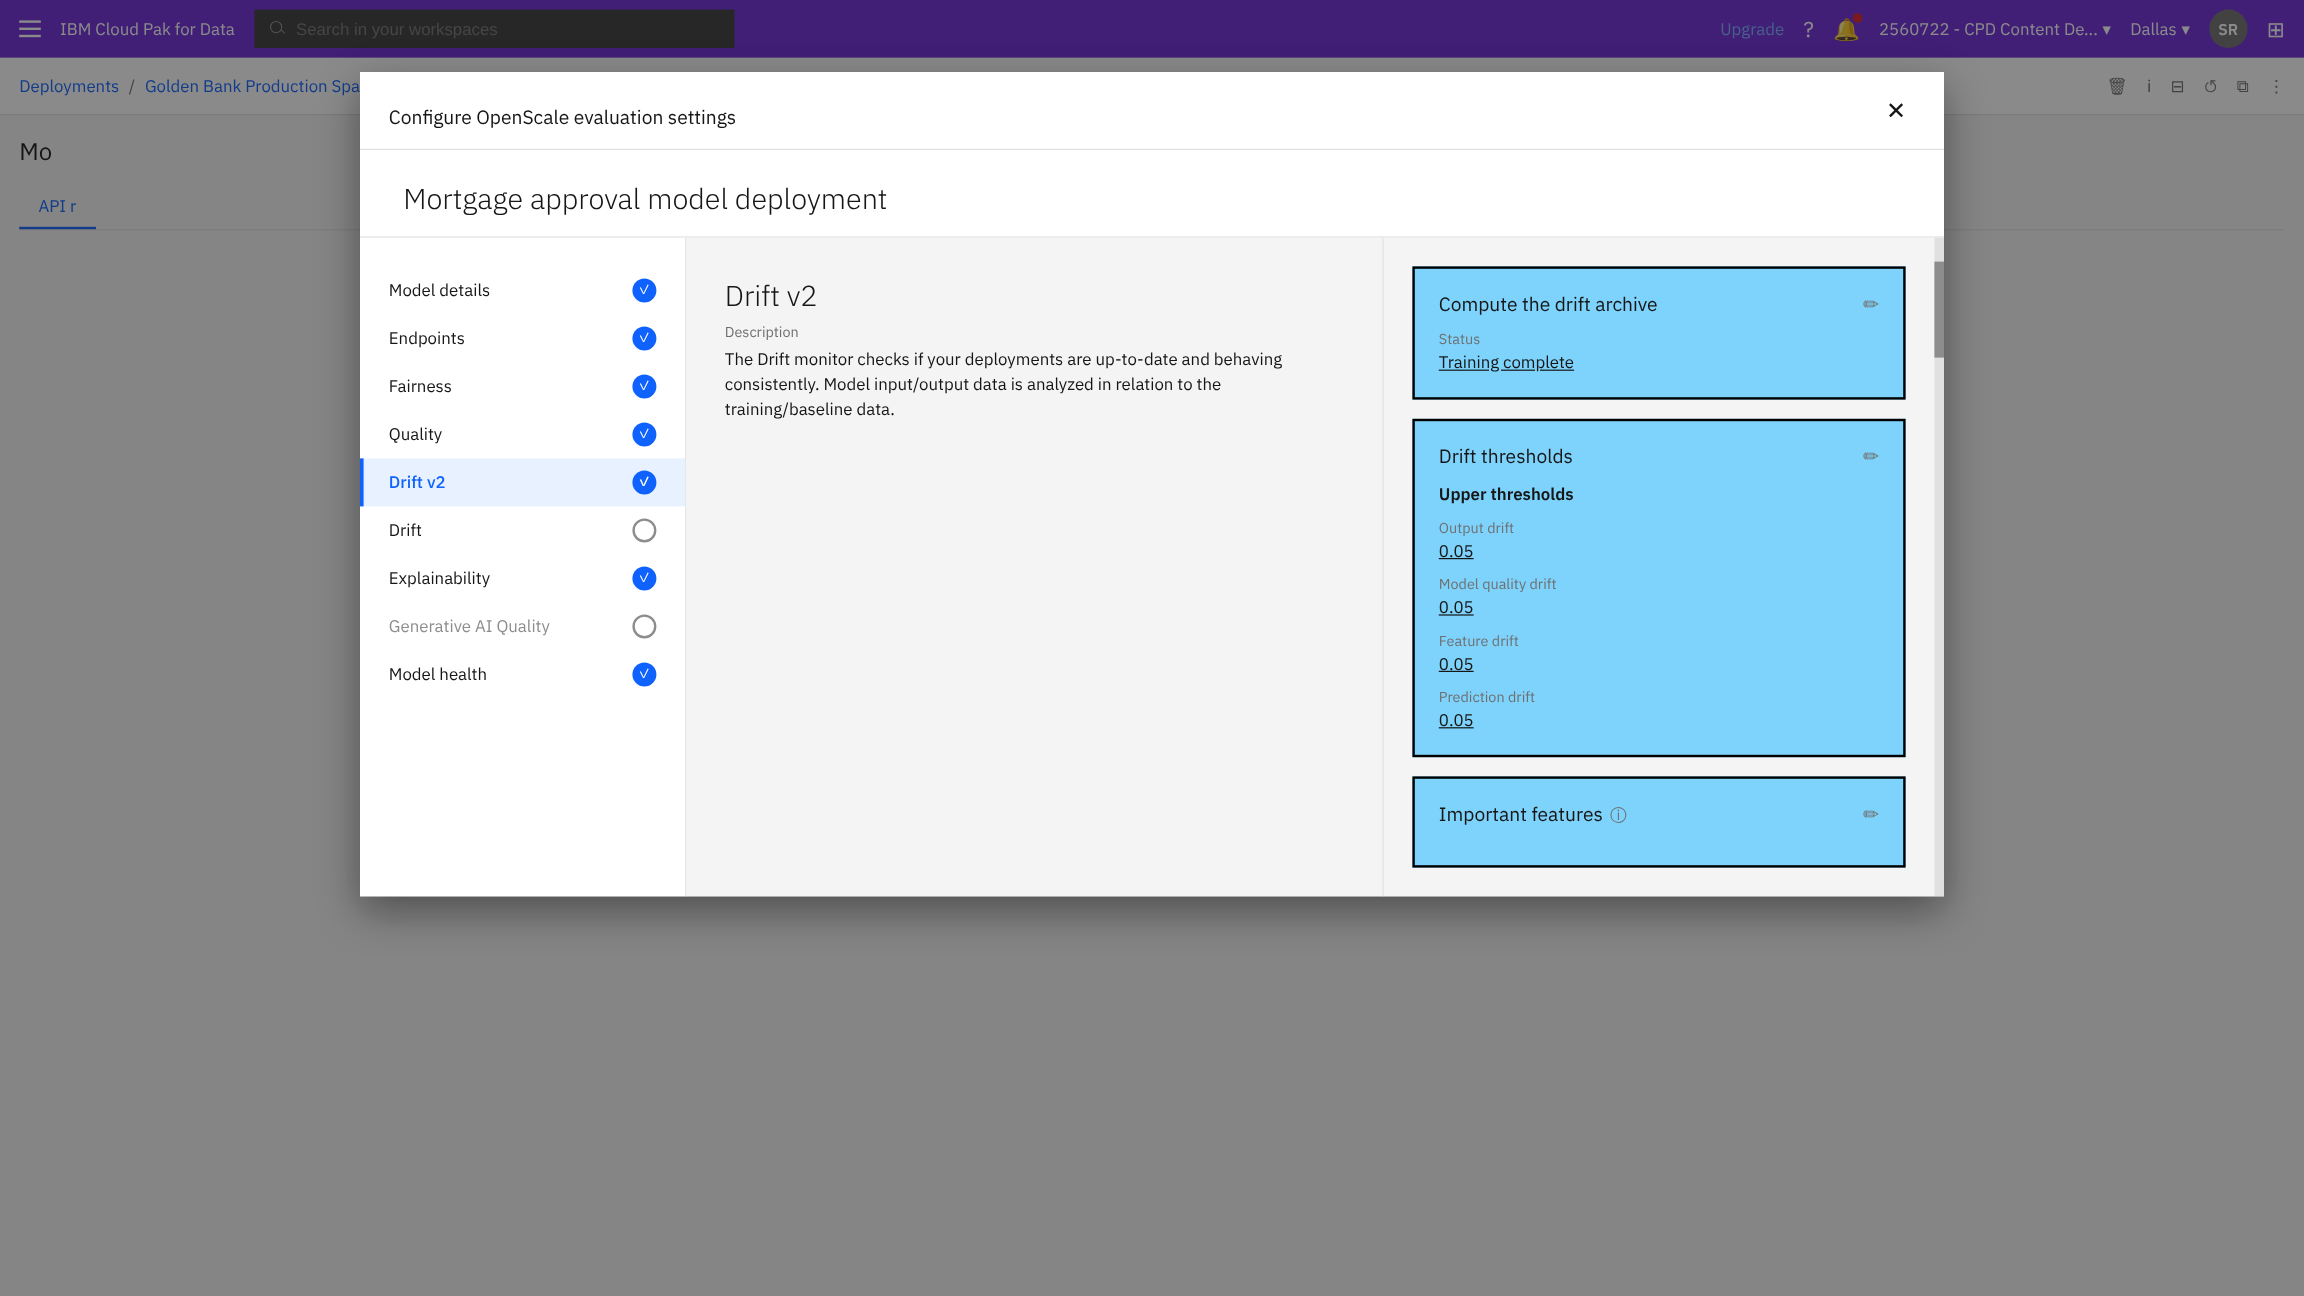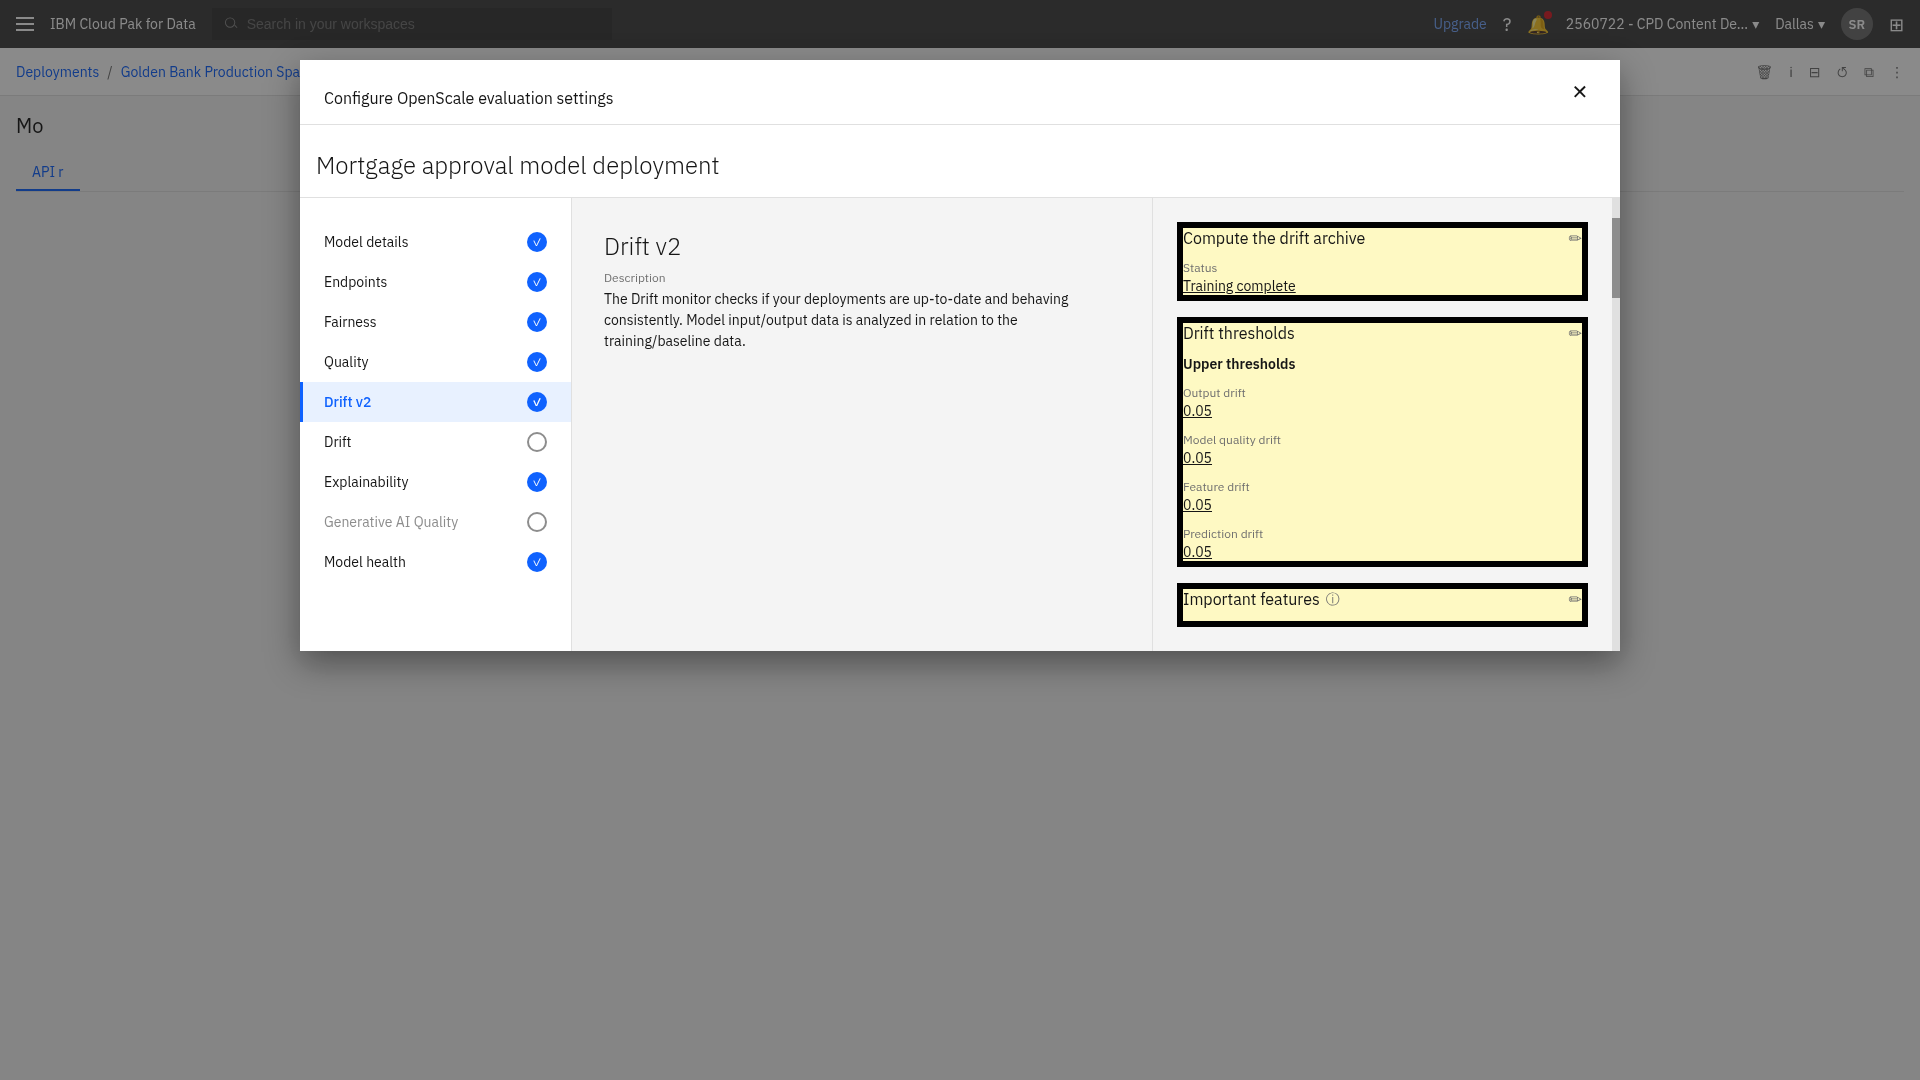--- a/index.html
+++ b/index.html
@@ -1,20 +1,20 @@
 <!DOCTYPE html>
 <html><head>
   <meta charset="utf-8">
   <style>
     * { box-sizing: border-box; margin: 0; padding: 0; }
     body { font-family: 'IBM Plex Sans', Arial, sans-serif; background: #f4f4f4; color: #161616; font-size: 14px; }
 
     
     .topnav {
-      background: #404040;
+      background: #6d28d9;
       color: #fff;
       height: 48px;
       display: flex;
       align-items: center;
       padding: 0 16px;
       gap: 16px;
       position: relative;
       z-index: 200;
     }
     .topnav-menu-icon { cursor: pointer; display: flex; flex-direction: column; gap: 4px; }
@@ -99,21 +99,21 @@
       align-items: flex-end;
       justify-content: space-between;
       flex-shrink: 0;
     }
     .modal-title { font-size: 16px; font-weight: 400; color: #161616; }
     .modal-close {
       cursor: pointer; font-size: 20px; color: #161616; background: none; border: none;
       width: 32px; height: 32px; display: flex; align-items: center; justify-content: center;
     }
     .modal-subtitle {
-      padding: 24px 16px 16px;
+      padding: 24px 36px 16px;
       font-size: 24px;
       font-weight: 300;
       color: #161616;
       border-bottom: 1px solid #e0e0e0;
       flex-shrink: 0;
     }
     .modal-body {
       display: flex;
       flex: 1;
       overflow: hidden;
@@ -185,22 +185,23 @@
       background: #f4f4f4;
       overflow-y: auto;
       padding: 24px;
       display: flex;
       flex-direction: column;
       gap: 16px;
       flex-shrink: 0;
       border-left: 1px solid #e0e0e0;
     }
     .card {
-      background: #fef9c3;
-      border: 6px solid #000000;
+      background: #7dd3fc;
+      padding: 20px;
+      border: 2px solid #000000;
     }
     .card-header {
       display: flex;
       align-items: flex-start;
       justify-content: space-between;
       margin-bottom: 12px;
     }
     .card-title { font-size: 16px; font-weight: 400; color: #161616; }
     .card-edit { cursor: pointer; color: #6f6f6f; font-size: 16px; }
     .card-field { margin-top: 8px; }

